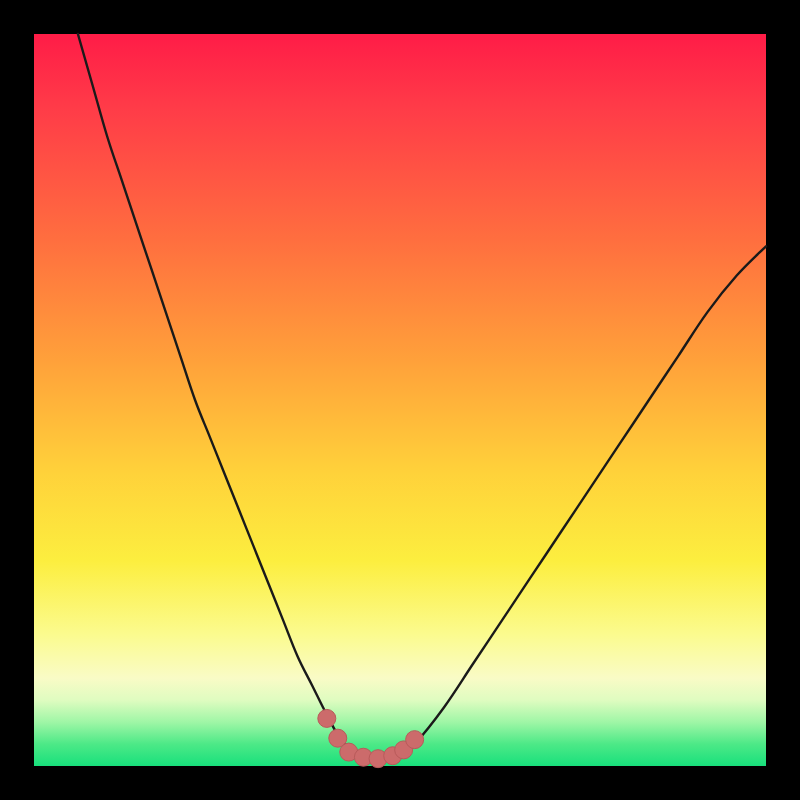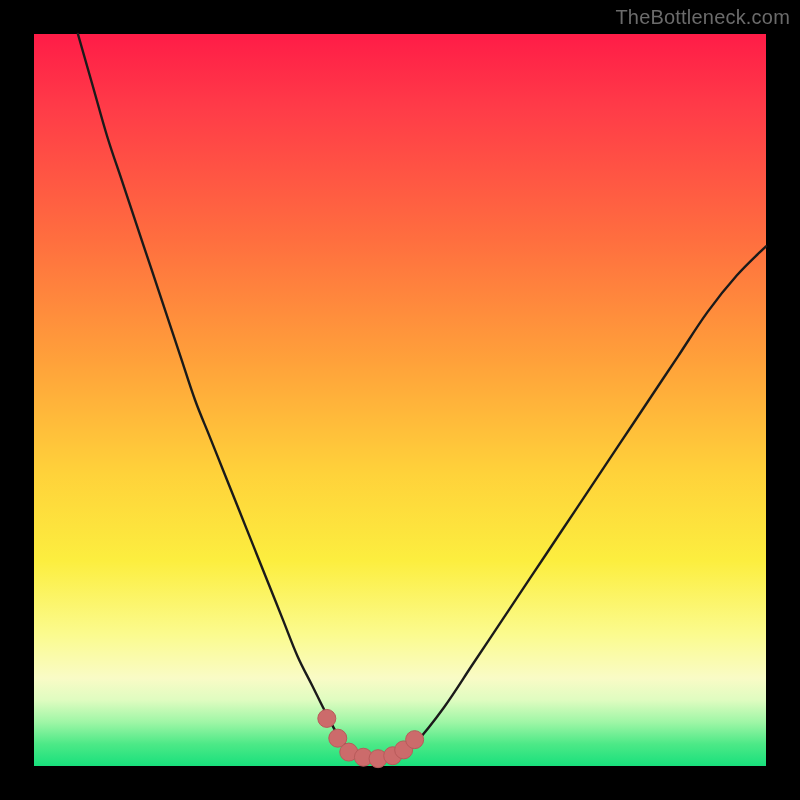--- a/index.html
+++ b/index.html
@@ -57,21 +57,20 @@
     top: 0;
     width: 732px;
     height: 732px;
     overflow: visible;
   }
 </style>
 </head>
 <body>
 
 <div class="frame">
-  <div class="watermark">TheBottleneck.com</div>
 
   <div class="plot">
     <svg class="curve" viewBox="0 0 732 732" preserveAspectRatio="none">
       <path id="curve-path" fill="none" stroke="#1a1a1a" stroke-width="2.4" stroke-linecap="round" d="M 43.92 0.00 C 46.56 9.22, 53.29 32.79, 58.56 51.24 C 63.83 69.69, 67.93 85.35, 73.20 102.48 C 78.47 119.61, 82.57 130.59, 87.84 146.40 C 93.11 162.21, 97.21 174.51, 102.48 190.32 C 107.75 206.13, 111.85 218.43, 117.12 234.24 C 122.39 250.05, 126.49 262.35, 131.76 278.16 C 137.03 293.97, 141.13 306.27, 146.40 322.08 C 151.67 337.89, 155.77 351.51, 161.04 366.00 C 166.31 380.49, 170.41 389.42, 175.68 402.60 C 180.95 415.78, 185.05 426.02, 190.32 439.20 C 195.59 452.38, 199.69 462.62, 204.96 475.80 C 210.23 488.98, 214.33 499.22, 219.60 512.40 C 224.87 525.58, 228.97 535.82, 234.24 549.00 C 239.51 562.18, 243.61 572.42, 248.88 585.60 C 254.15 598.78, 258.25 610.34, 263.52 622.20 C 268.79 634.06, 272.89 640.94, 278.16 651.48 C 283.43 662.02, 287.53 670.88, 292.80 680.76 C 298.07 690.64, 302.17 699.53, 307.44 706.38 C 312.71 713.23, 316.81 715.79, 322.08 718.82 C 327.35 721.85, 331.45 722.16, 336.72 723.22 C 341.99 724.27, 346.09 725.08, 351.36 724.68 C 356.63 724.28, 360.73 723.66, 366.00 721.02 C 371.27 718.38, 372.73 718.60, 380.64 710.04 C 388.55 701.48, 399.38 687.93, 409.92 673.44 C 420.46 658.95, 428.66 645.33, 439.20 629.52 C 449.74 613.71, 457.94 601.41, 468.48 585.60 C 479.02 569.79, 487.22 557.49, 497.76 541.68 C 508.30 525.87, 516.50 513.57, 527.04 497.76 C 537.58 481.95, 545.78 469.65, 556.32 453.84 C 566.86 438.03, 575.06 425.73, 585.60 409.92 C 596.14 394.11, 604.34 381.81, 614.88 366.00 C 625.42 350.19, 633.62 337.89, 644.16 322.08 C 654.70 306.27, 662.90 292.65, 673.44 278.16 C 683.98 263.67, 692.18 253.42, 702.72 241.56 C 713.26 229.70, 726.73 217.55, 732.00 212.28"></path>
       <g id="markers">
           <circle cx="292.80" cy="684.42" r="9" fill="#CC6B6B" stroke="#B85A5A" stroke-width="1"></circle>
           <circle cx="303.78" cy="704.18" r="9" fill="#CC6B6B" stroke="#B85A5A" stroke-width="1"></circle>
           <circle cx="314.76" cy="718.09" r="9" fill="#CC6B6B" stroke="#B85A5A" stroke-width="1"></circle>
           <circle cx="329.40" cy="723.22" r="9" fill="#CC6B6B" stroke="#B85A5A" stroke-width="1"></circle>
           <circle cx="344.04" cy="724.68" r="9" fill="#CC6B6B" stroke="#B85A5A" stroke-width="1"></circle>

